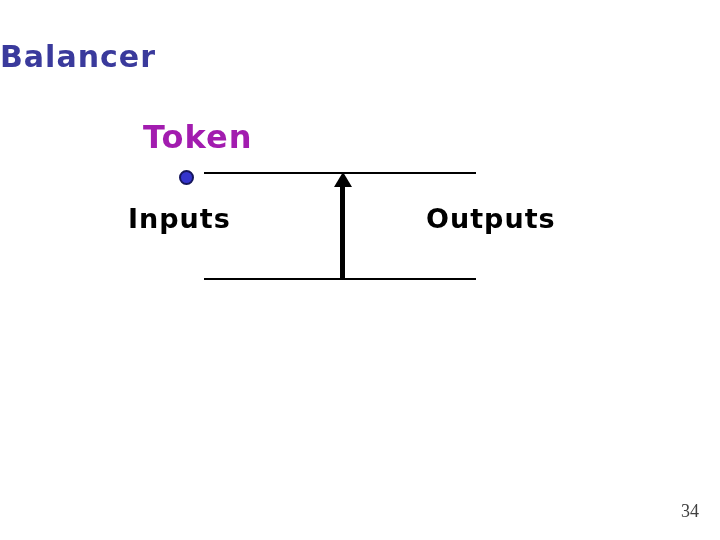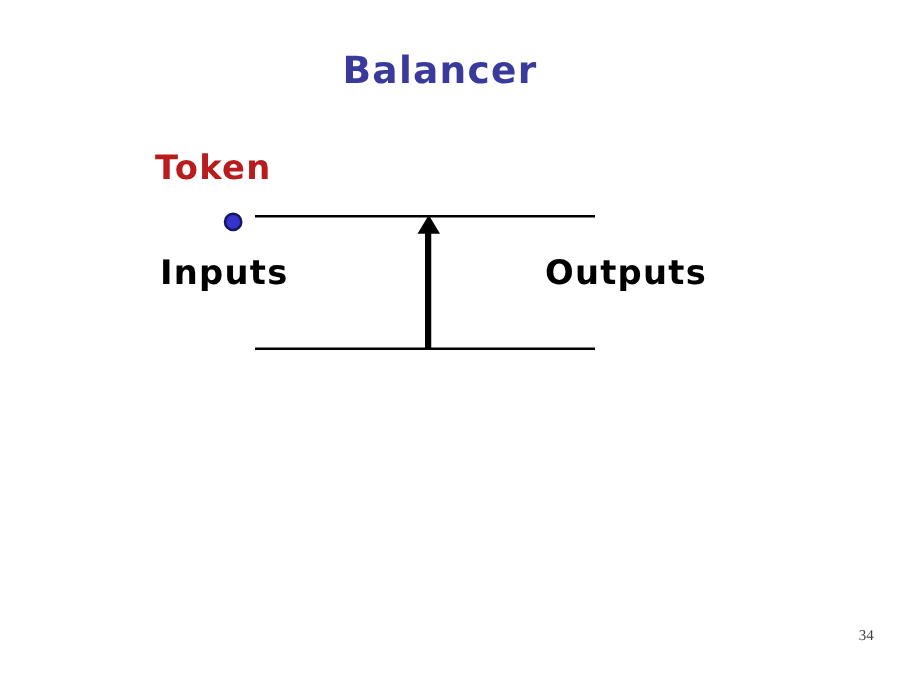--- a/index.html
+++ b/index.html
@@ -13,36 +13,35 @@
     height: 540px;
     background: #ffffff;
     overflow: hidden;
     font-family: "DejaVu Sans", sans-serif;
   }
   .slide-title {
     position: absolute;
     top: 40px;
     left: 0;
     width: 670px;
-    text-align: center;
+    text-align: left;
     font-size: 30px;
     font-weight: bold;
     letter-spacing: 1px;
     color: #3a3a9c;
     line-height: 1.1;
-    margin-left: 17px;
   }
   .token-label {
     position: absolute;
-    left: 124px;
+    left: 143px;
     top: 120px;
-    font-size: 27px;
+    font-size: 32px;
     font-weight: bold;
     letter-spacing: 1px;
-    color: #b91c1c;
+    color: #a21caf;
     line-height: 1.1;
   }
   .token-dot {
     position: absolute;
     left: 179px;
     top: 170px;
     width: 11px;
     height: 11px;
     border-radius: 50%;
     background: #3434cc;
@@ -78,26 +77,26 @@
   .io-label {
     position: absolute;
     top: 203px;
     font-size: 27px;
     font-weight: bold;
     letter-spacing: 1px;
     color: #000000;
     line-height: 1.2;
   }
   .inputs-label { left: 128px; text-align: right; }
-  .outputs-label { left: 436px; text-align: center; }
+  .outputs-label { left: 426px; text-align: center; }
   .page-number {
     position: absolute;
     top: 502px;
     right: 21px;
-    font-size: 12px;
+    font-size: 18px;
     color: #404040;
     font-family: "Liberation Serif", serif;
     line-height: 1.1;
   }
 </style>
 </head>
 <body>
 
 <div class="slide">
 

